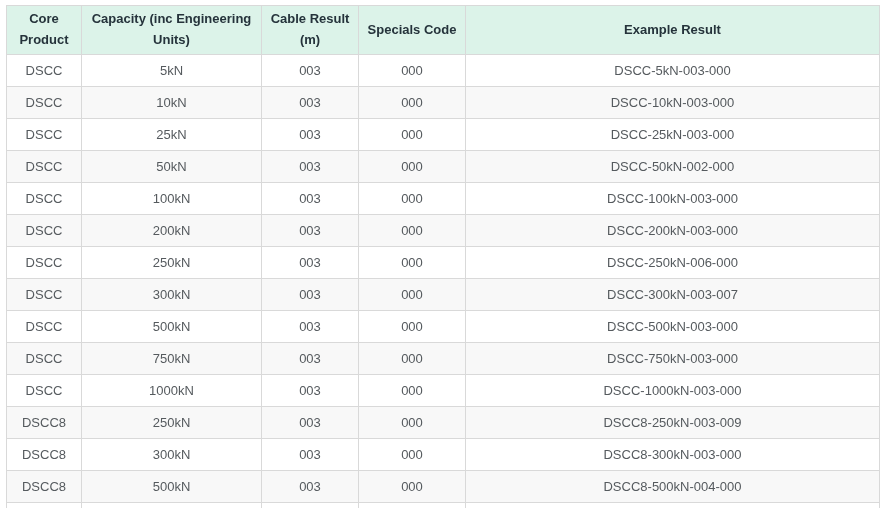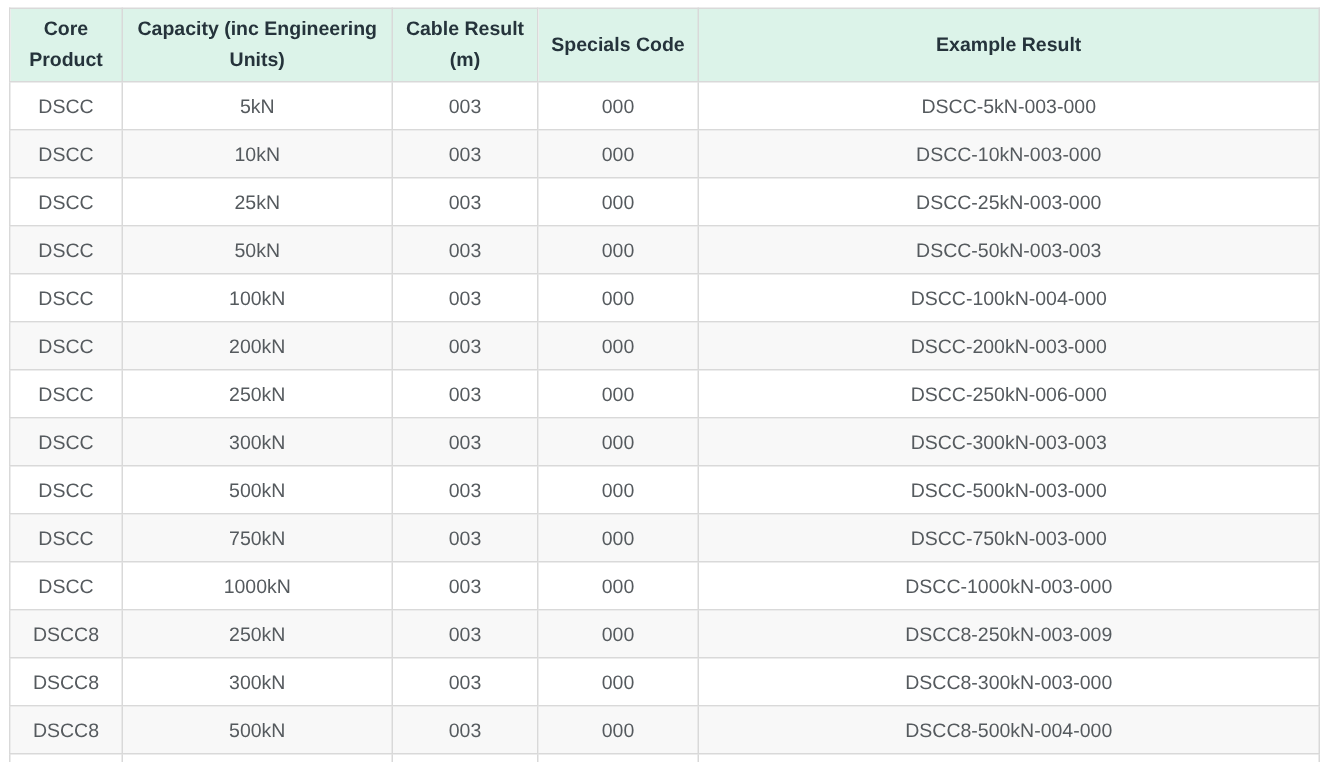--- a/index.html
+++ b/index.html
@@ -102,29 +102,29 @@
     <td>003</td>
     <td>000</td>
     <td>DSCC-25kN-003-000</td>
   </tr>
 
   <tr>
     <td>DSCC</td>
     <td>50kN</td>
     <td>003</td>
     <td>000</td>
-    <td>DSCC-50kN-003-003</td>
+    <td>DSCC-50kN-002-000</td>
   </tr>
 
   <tr>
     <td>DSCC</td>
     <td>100kN</td>
     <td>003</td>
     <td>000</td>
-    <td>DSCC-100kN-004-000</td>
+    <td>DSCC-100kN-003-000</td>
   </tr>
 
   <tr>
     <td>DSCC</td>
     <td>200kN</td>
     <td>003</td>
     <td>000</td>
     <td>DSCC-200kN-003-000</td>
   </tr>
 
@@ -134,21 +134,21 @@
     <td>003</td>
     <td>000</td>
     <td>DSCC-250kN-006-000</td>
   </tr>
 
   <tr>
     <td>DSCC</td>
     <td>300kN</td>
     <td>003</td>
     <td>000</td>
-    <td>DSCC-300kN-003-003</td>
+    <td>DSCC-300kN-003-007</td>
   </tr>
 
   <tr>
     <td>DSCC</td>
     <td>500kN</td>
     <td>003</td>
     <td>000</td>
     <td>DSCC-500kN-003-000</td>
   </tr>
 

